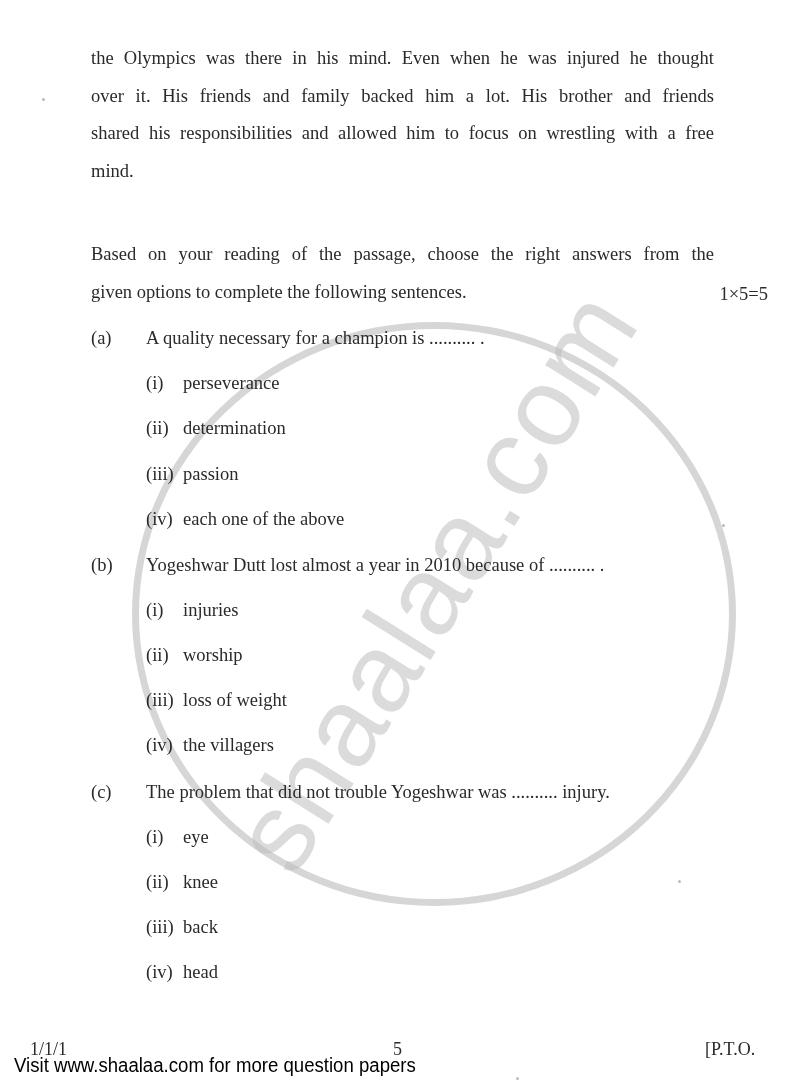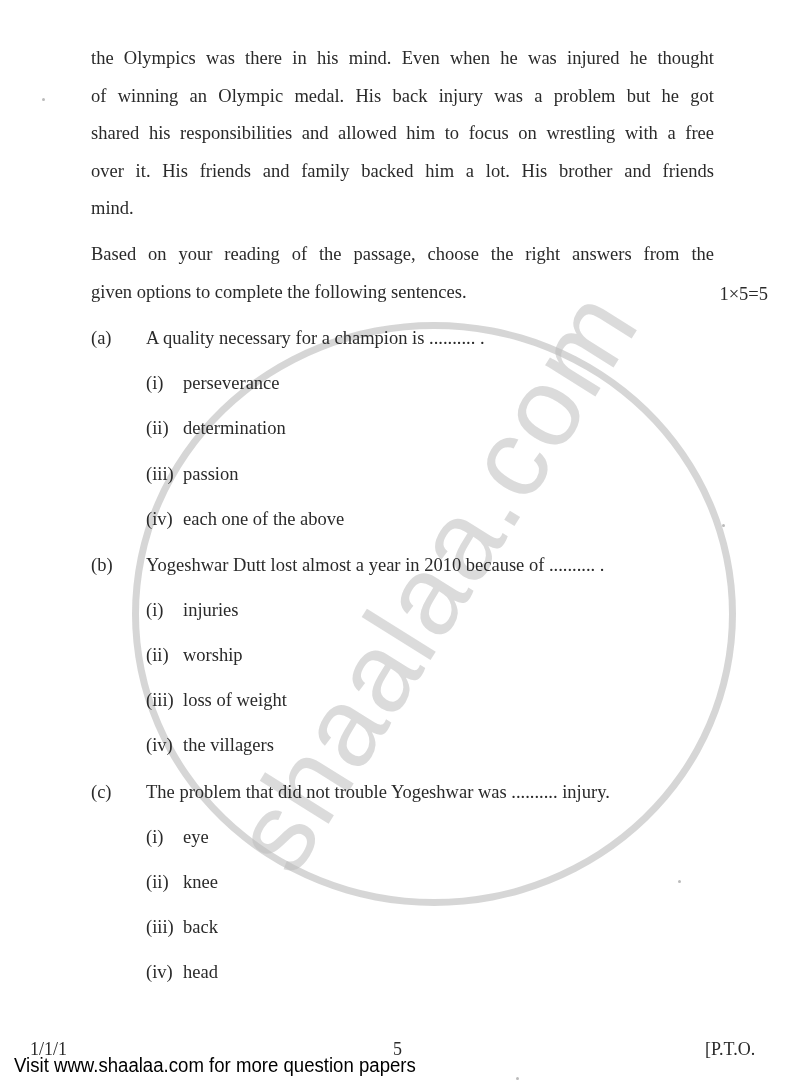--- a/index.html
+++ b/index.html
@@ -44,23 +44,22 @@
 <div class="wm-circle"></div>
 <div class="wm-text">shaalaa.com</div>
 
 <div class="speck" style="left:42px;top:98px;"></div>
 <div class="speck" style="left:722px;top:524px;"></div>
 <div class="speck" style="left:678px;top:880px;"></div>
 <div class="speck" style="left:516px;top:1077px;"></div>
 
 <div class="para" style="top:40px;">
   <span class="jl">the Olympics was there in his mind. Even when he was injured he thought</span>
-  <span class="jl">of winning an Olympic medal. His back injury was a problem but he got</span>
+  <span class="jl">over it. His friends and family backed him a lot. His brother and friends</span>
   <span class="jl">shared his responsibilities and allowed him to focus on wrestling with a free</span>
-  <span class="jl">over it. His friends and family backed him a lot. His brother and friends</span>
   <span class="last">mind.</span>
 </div>
 
 <div class="para" style="top:236px;">
   <span class="jl">Based on your reading of the passage, choose the right answers from the</span>
   <span class="last">given options to complete the following sentences.</span>
 </div>
 <div class="marks">1×5=5</div>
 
 <div class="qlabel" style="top:328px;">(a)</div>

